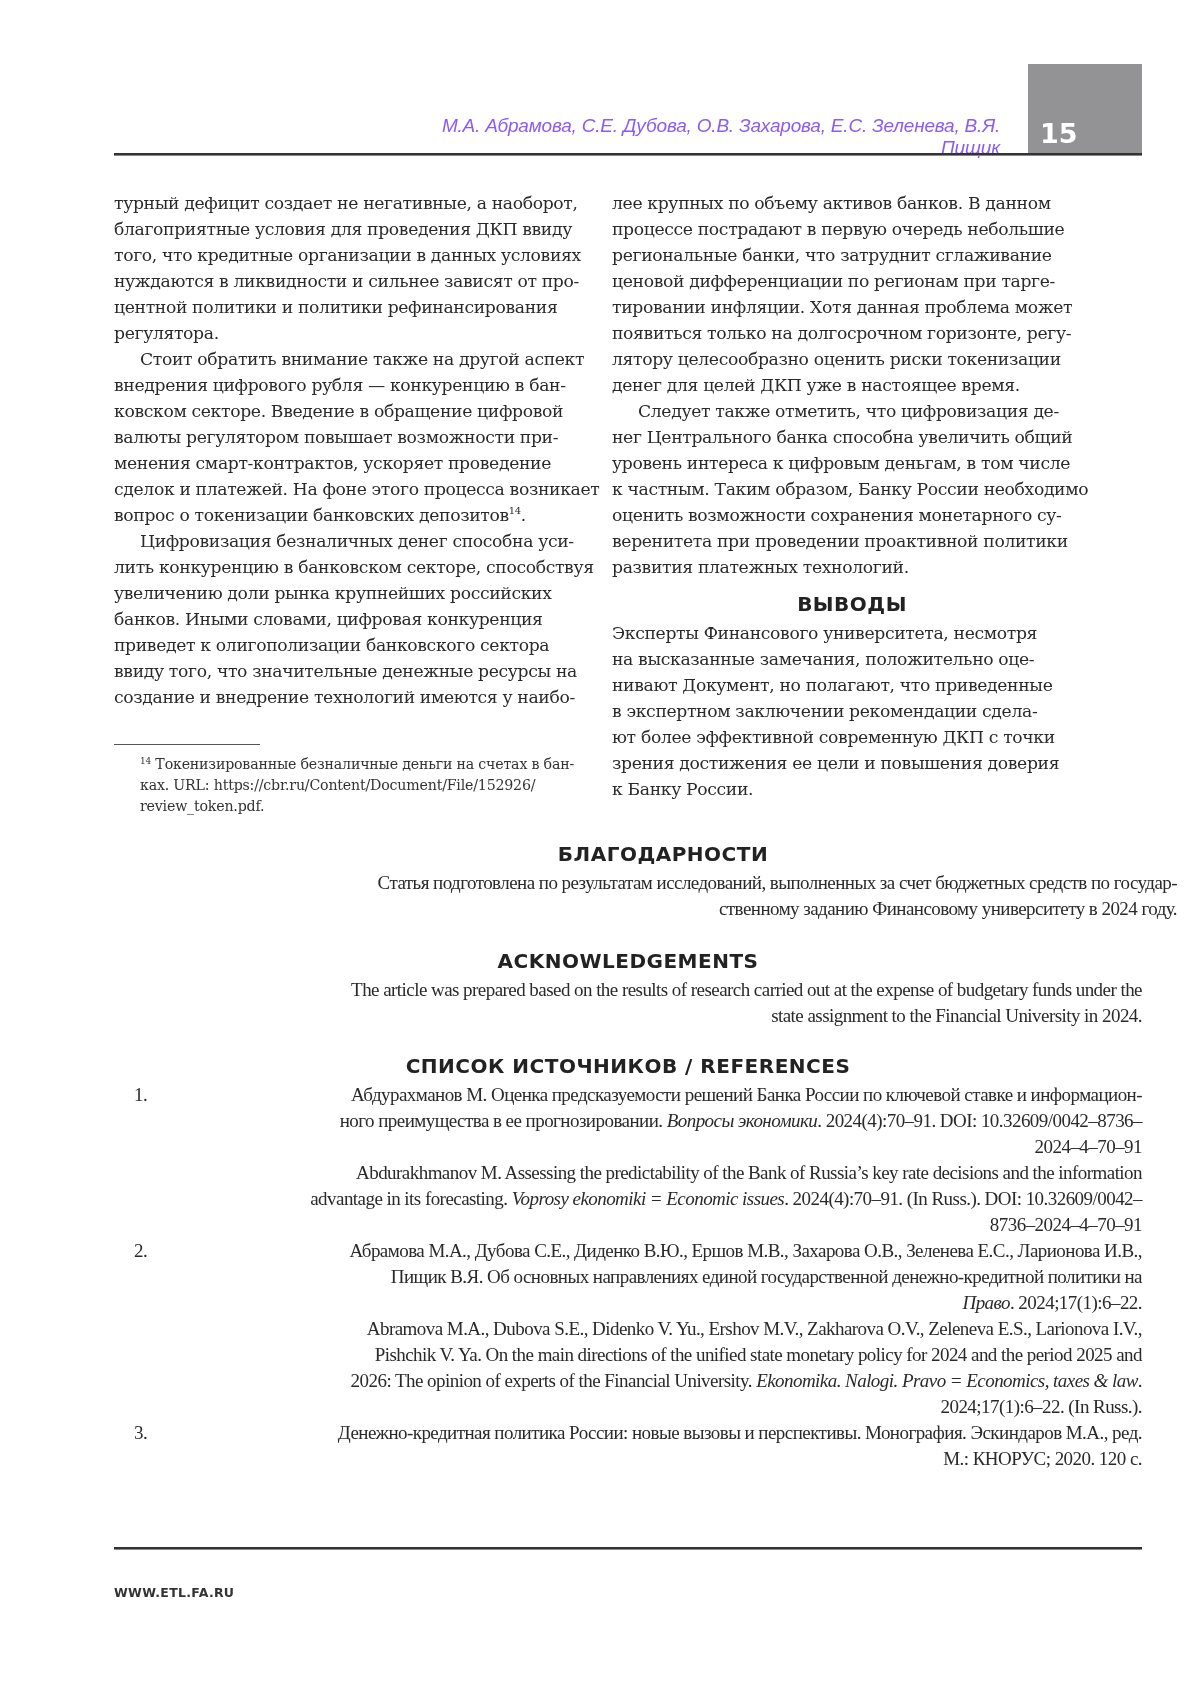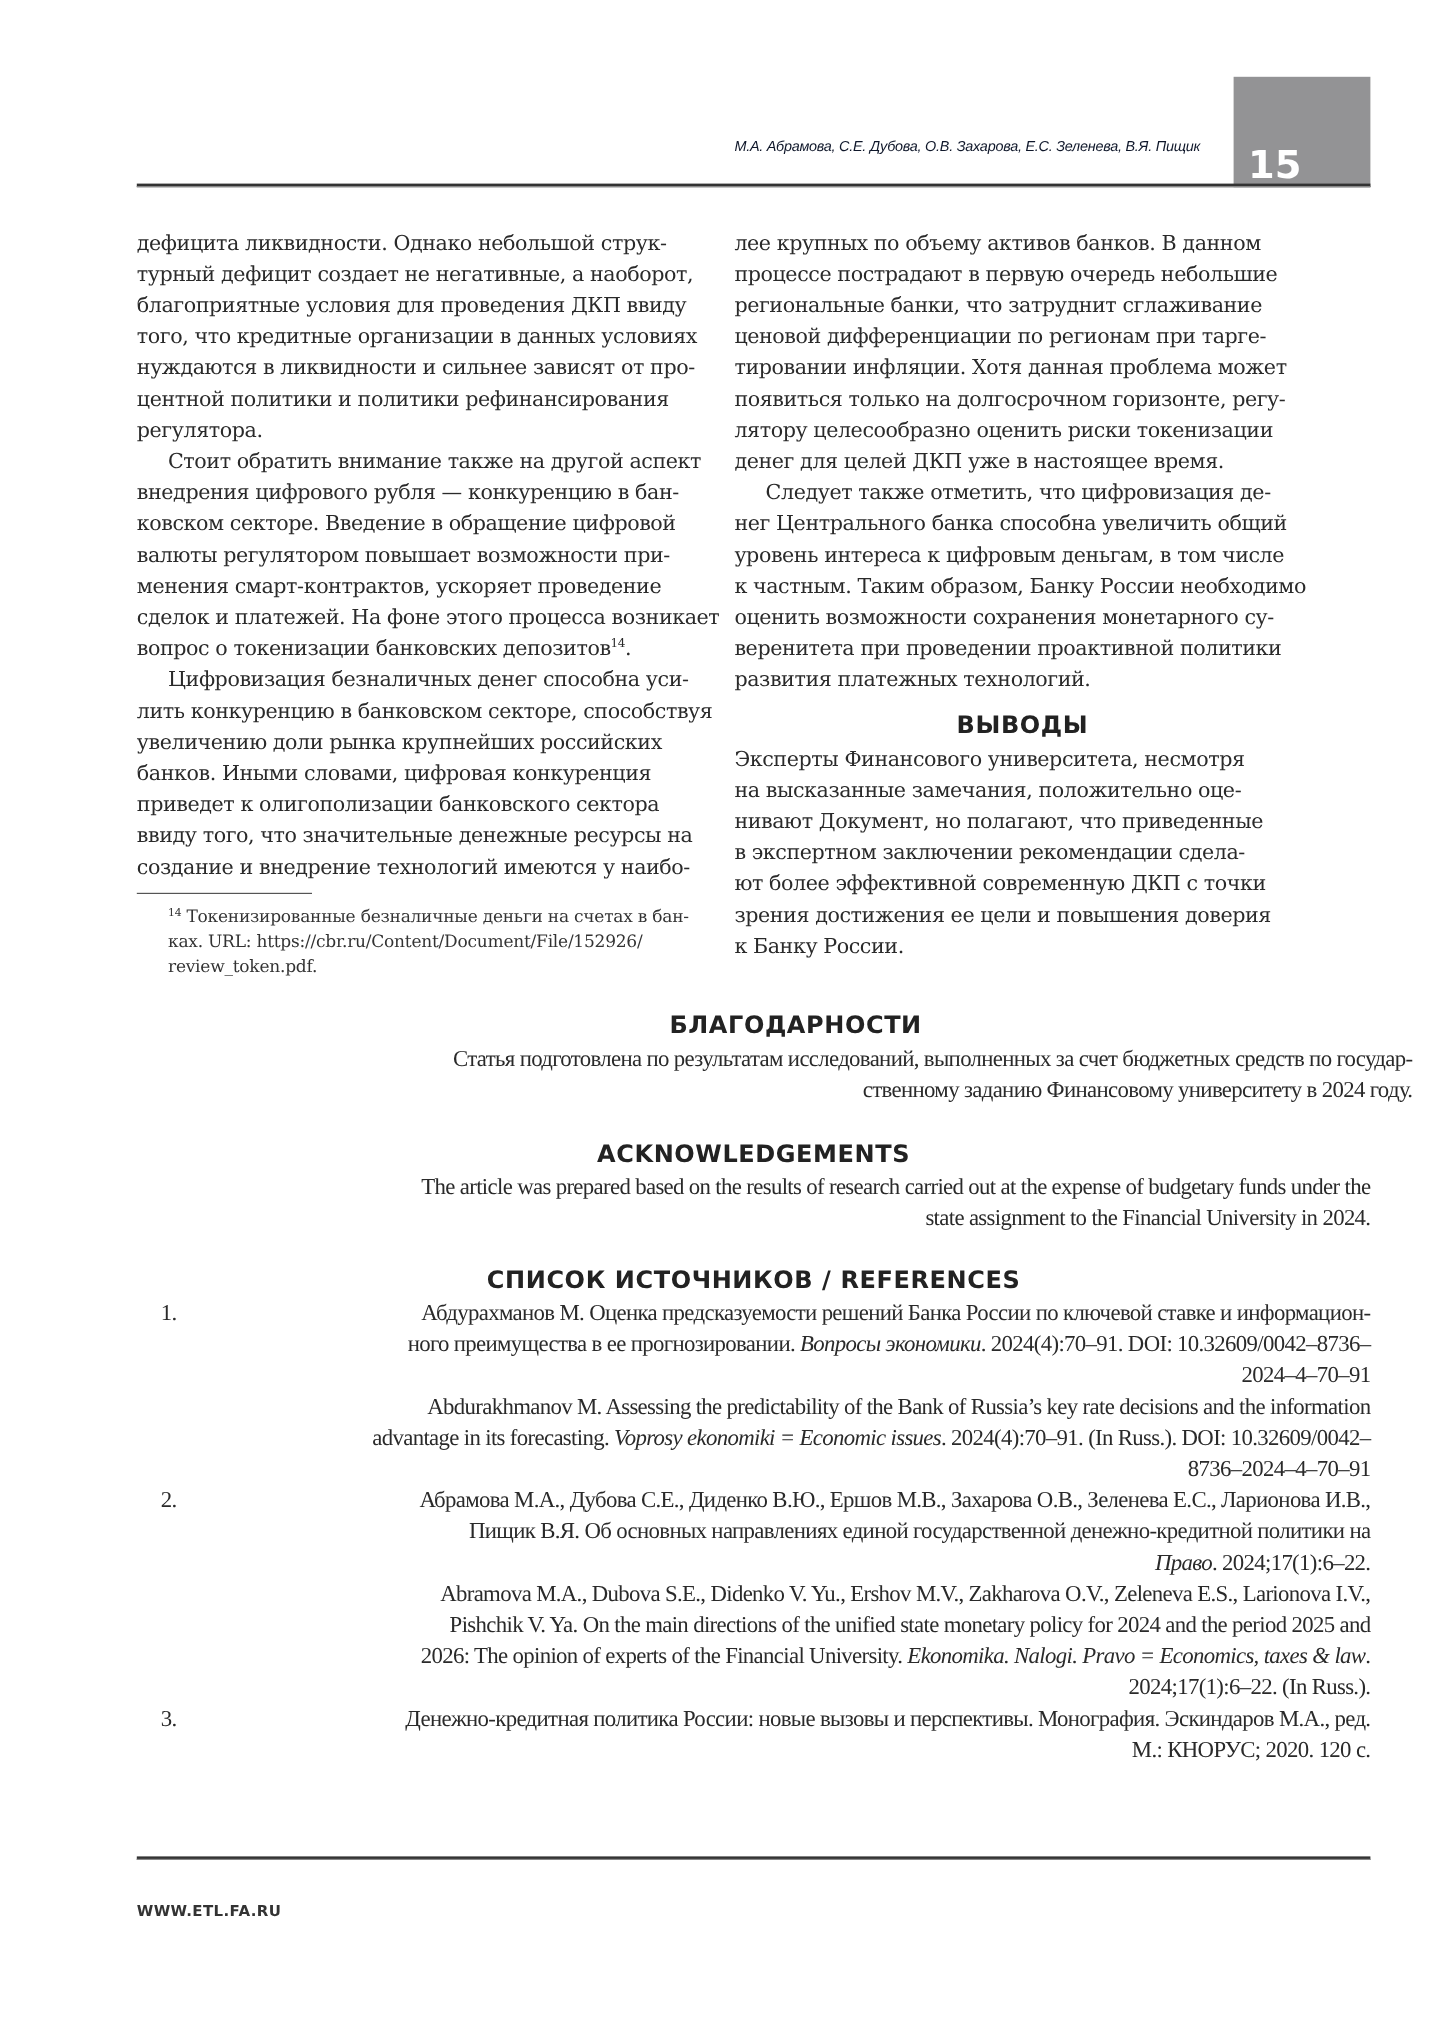--- a/index.html
+++ b/index.html
@@ -6,30 +6,30 @@
   body {
     width: 1200px; height: 1697px; position: relative; overflow: hidden;
     color: #2a2a2a;
     font-family: "DejaVu Serif", "Liberation Serif", serif;
   }
   
   .running-head {
     position: absolute; left: 380px; top: 115px; width: 620px;
     text-align: right;
     font-family: "Liberation Sans", sans-serif; font-style: italic;
-    font-size: 12px; color: #0f172a; letter-spacing: -0.2px;
+    font-size: 19px; color: #8b5cf6; letter-spacing: -0.2px;
   }
   .page-box {
     position: absolute; left: 1028px; top: 64px; width: 114px; height: 92px;
     background: #939395;
   }
   .page-num {
     position: absolute; left: 1040px; top: 118px;
     font-family: "DejaVu Sans", sans-serif; font-weight: bold;
-    font-size: 32px; color: #ffffff;
+    font-size: 27px; color: #ffffff;
   }
   .head-rule {
     position: absolute; left: 114px; top: 153px; width: 1028px; height: 2px;
     background: #333333; border-bottom: 1px solid #888;
   }
   
   .col { position: absolute; font-size: 17.2px; line-height: 26px; letter-spacing: -0.35px; }
   .col-left { left: 114px; top: 190px; width: 480px; }
   .col-right { left: 612px; top: 190px; width: 480px; }
   .line { white-space: nowrap; height: 26px; }
@@ -75,21 +75,20 @@
 </head>
 <body>
 
 <div class="running-head">М.А. Абрамова, С.Е. Дубова, О.В. Захарова, Е.С. Зеленева, В.Я. Пищик</div>
 <div class="page-box"></div>
 <div class="page-num">15</div>
 <div class="head-rule"></div>
 
 <div class="col col-left">
   <div>
-    <div class="line">дефицита ликвидности. Однако небольшой струк-</div>
     <div class="line">турный дефицит создает не негативные, а наоборот,</div>
     <div class="line">благоприятные условия для проведения ДКП ввиду</div>
     <div class="line">того, что кредитные организации в данных условиях</div>
     <div class="line">нуждаются в ликвидности и сильнее зависят от про-</div>
     <div class="line">центной политики и политики рефинансирования</div>
     <div class="line">регулятора.</div>
   </div>
   <div>
     <div class="line indent">Стоит обратить внимание также на другой аспект</div>
     <div class="line">внедрения цифрового рубля — конкуренцию в бан-</div>

